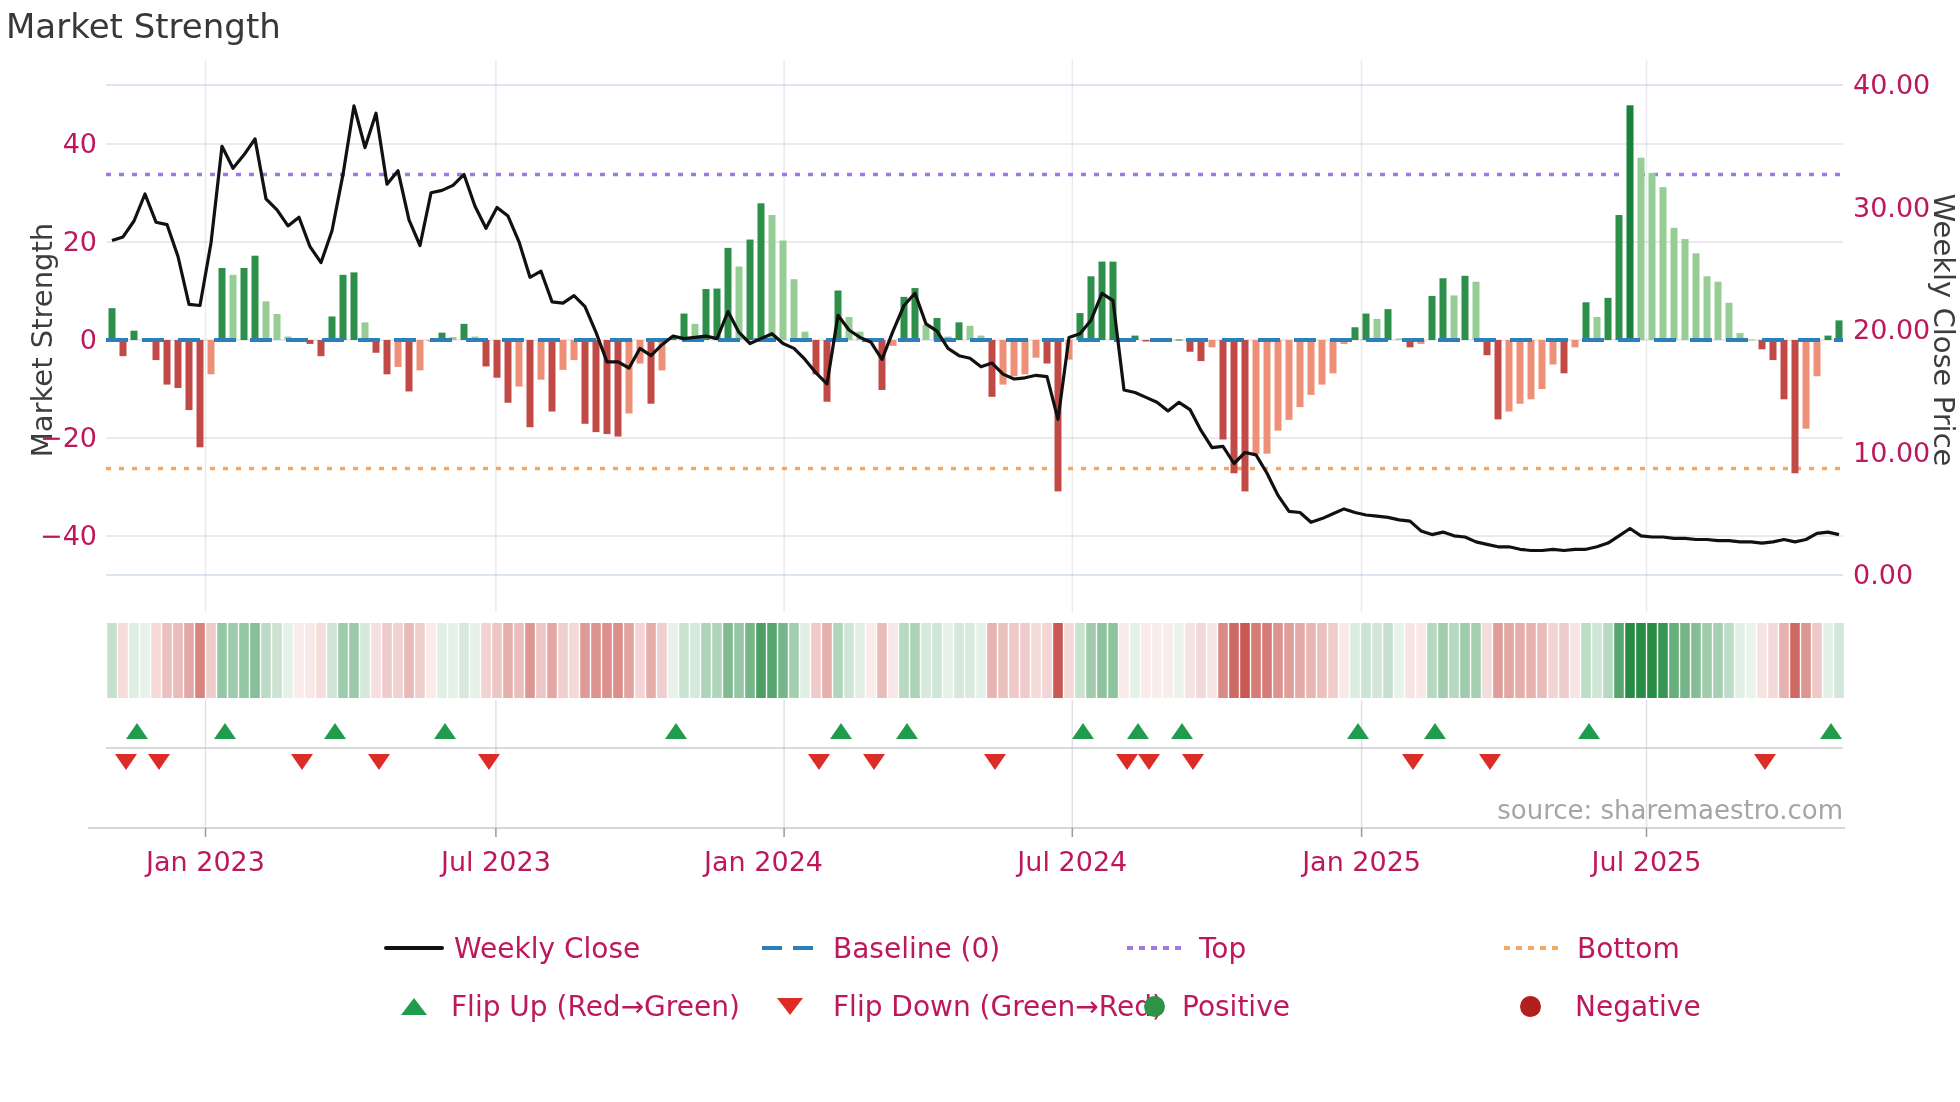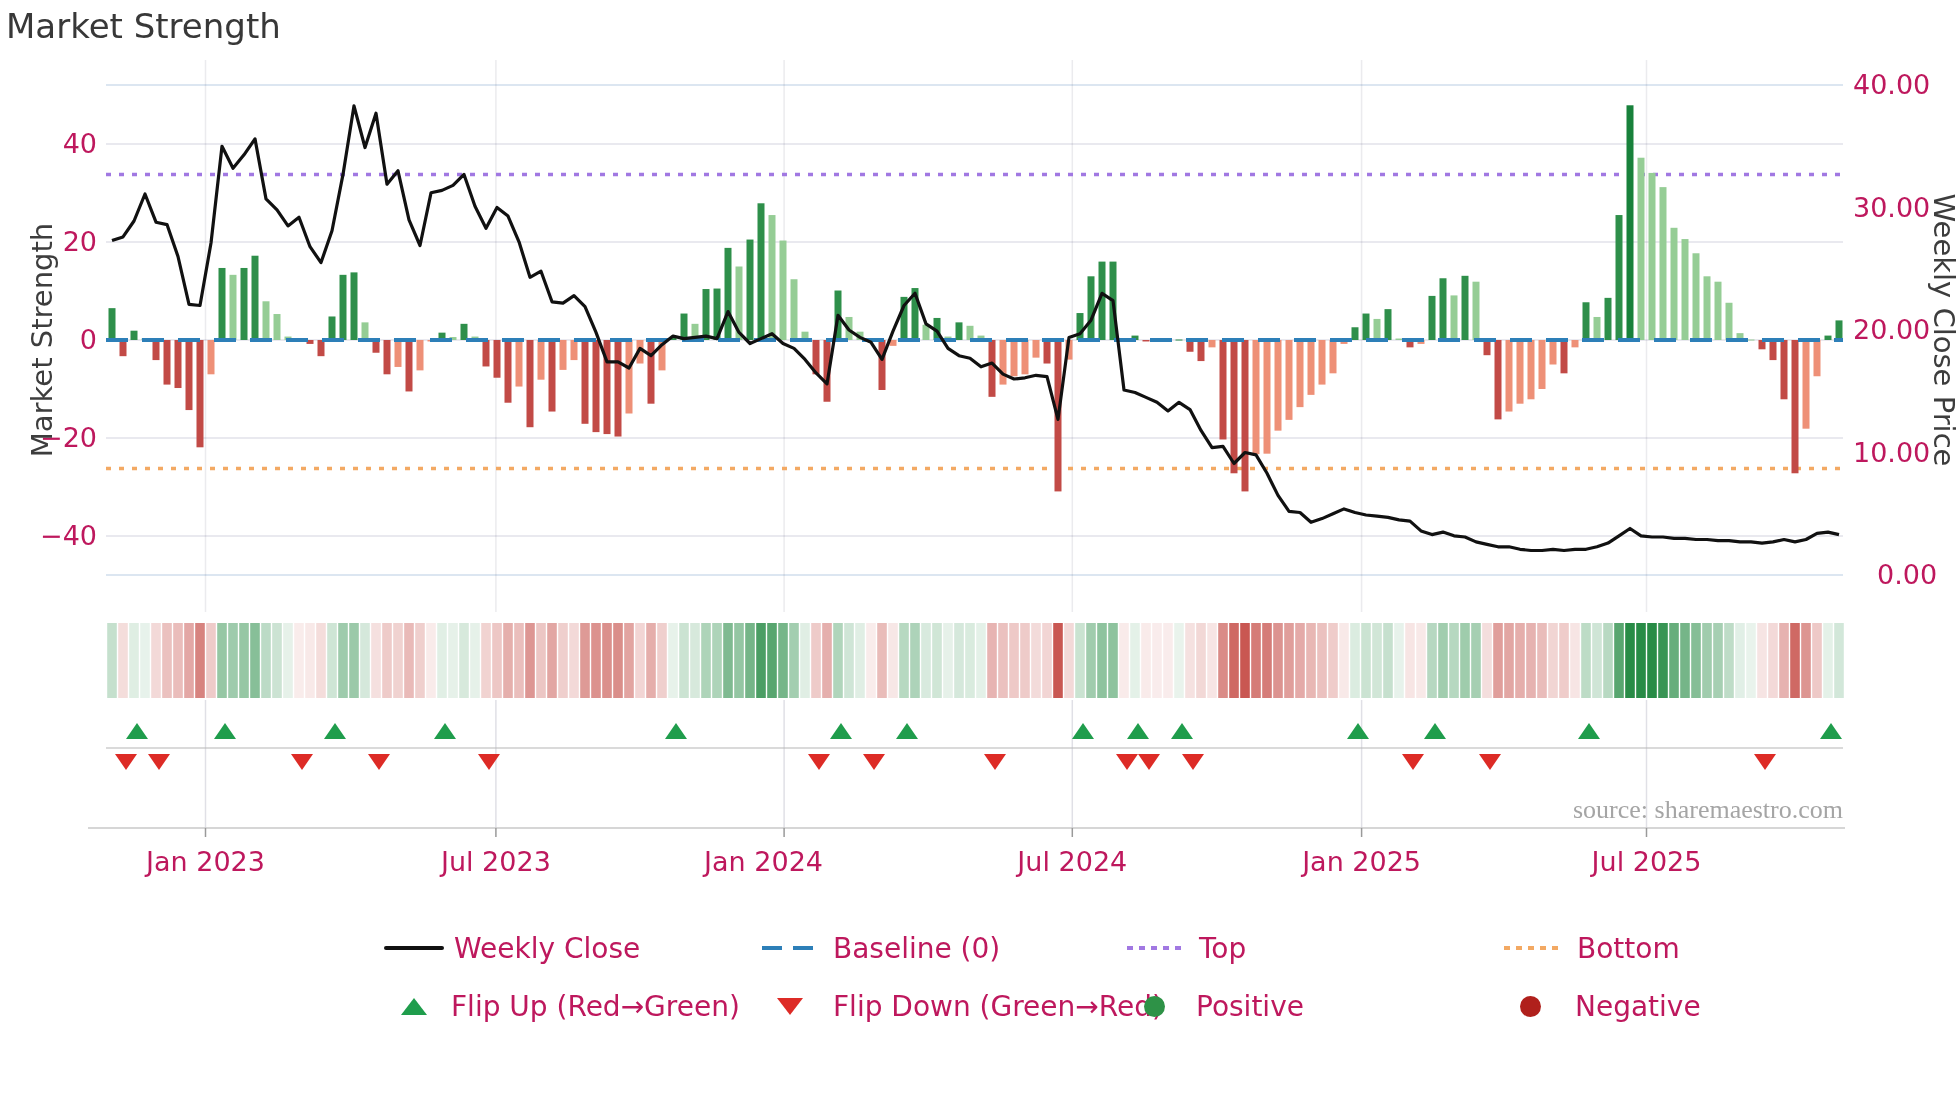--- a/index.html
+++ b/index.html
@@ -4,21 +4,21 @@
 <style>
   html,body{margin:0;padding:0;background:#ffffff;}
   body{width:1960px;height:1102px;position:relative;overflow:hidden;
        font-family:"DejaVu Sans","Liberation Sans",sans-serif;color:#3a3a3a;}
   #stage{position:absolute;inset:0;padding-left:28px;}
   #chart-svg{position:absolute;left:0;top:0;}
   .abs{position:absolute;}
   .title{font-size:34px;color:#383838;}
   .tick{font-size:27px;color:#be185d;line-height:32px;}
   .axis-title{font-size:29px;color:#3d3d3d;white-space:nowrap;}
-  .source{font-size:26px;color:#a5a5a5;font-family:Liberation Serif, serif;}
+  .source{font-size:26px;color:#a5a5a5;}
   .legend-item{position:absolute;display:flex;align-items:center;height:34px;}
   .legend-label{font-size:28px;color:#be185d;white-space:nowrap;}
   .sw-line{height:4px;background:#111;border-radius:2px;}
   .sw-dash{height:4px;}
   .tri-up{width:0;height:0;border-left:13px solid transparent;border-right:13px solid transparent;border-bottom:17px solid #1f9d4c;}
   .tri-dn{width:0;height:0;border-left:13px solid transparent;border-right:13px solid transparent;border-top:17px solid #dd2b26;}
   .dot{width:21px;height:21px;border-radius:50%;}
 </style>
 </head>
 <body>
@@ -410,21 +410,21 @@
       <div class="abs tick" style="left: 0px; width: 97px; text-align: right; top: 226px;">20</div>
       <div class="abs tick" style="left: 0px; width: 97px; text-align: right; top: 324px;">0</div>
       <div class="abs tick" style="left: 0px; width: 97px; text-align: right; top: 422px;">−20</div>
       <div class="abs tick" style="left: 0px; width: 97px; text-align: right; top: 520px;">−40</div>
     </div>
   <div id="ytR">
       <div class="abs tick" style="left: 1853px; top: 69px;">40.00</div>
       <div class="abs tick" style="left: 1853px; top: 191.5px;">30.00</div>
       <div class="abs tick" style="left: 1853px; top: 314px;">20.00</div>
       <div class="abs tick" style="left: 1853px; top: 436.5px;">10.00</div>
-      <div class="abs tick" style="left: 1853px; top: 559px; margin-left: 24px;">0.00</div>
+      <div class="abs tick" style="left: 1853px; top: 559px;">0.00</div>
     </div>
   <div id="xt">
       <div class="abs tick" style="left: 125.5px; width: 160px; text-align: center; top: 846px;">Jan 2023</div>
       <div class="abs tick" style="left: 415.9px; width: 160px; text-align: center; top: 846px;">Jul 2023</div>
       <div class="abs tick" style="left: 704.1px; width: 160px; top: 846px;">Jan 2024</div>
       <div class="abs tick" style="left: 992.3px; width: 160px; text-align: center; top: 846px;">Jul 2024</div>
       <div class="abs tick" style="left: 1281.6px; width: 160px; text-align: center; top: 846px;">Jan 2025</div>
       <div class="abs tick" style="left: 1566.5px; width: 160px; text-align: center; top: 846px;">Jul 2025</div>
     </div>
 
@@ -451,21 +451,21 @@
   </div>
 
   <div class="legend-item" style="left:401px;top:989px;gap:24px;">
     <span class="tri-up"></span>
     <span class="legend-label">Flip Up (Red→Green)</span>
   </div>
   <div class="legend-item" style="left:777px;top:989px;gap:30px;">
     <span class="tri-dn"></span>
     <span class="legend-label">Flip Down (Green→Red)</span>
   </div>
-  <div class="legend-item" style="left:1144px;top:989px;gap:31px;">
+  <div class="legend-item" style="left:1144px;top:989px;gap:17px;">
     <span class="dot" style="background:#2e9247;"></span>
     <span class="legend-label">Positive</span>
   </div>
   <div class="legend-item" style="left:1520px;top:989px;gap:34px;">
     <span class="dot" style="background:#b0201c;"></span>
     <span class="legend-label">Negative</span>
   </div>
 
 </div>
 

